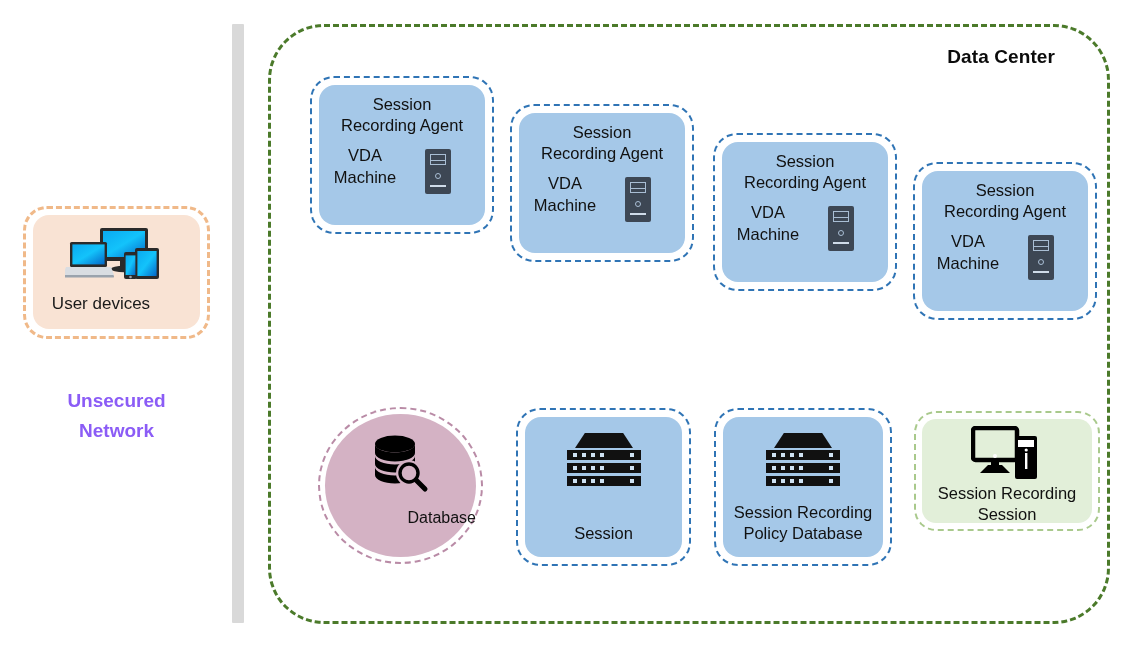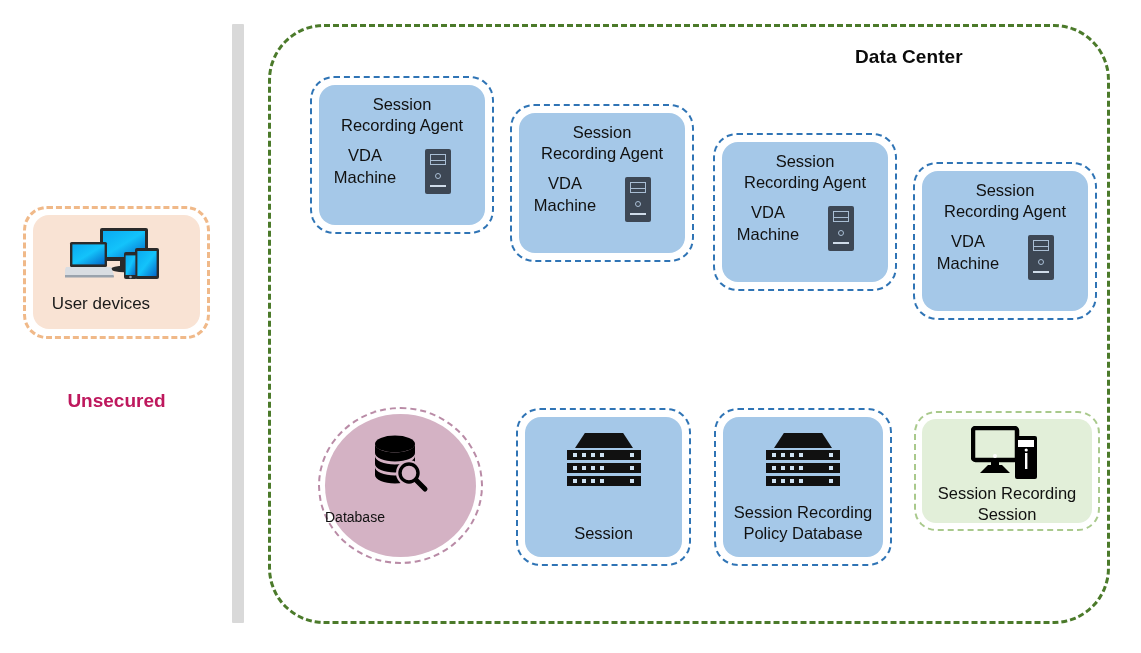--- a/index.html
+++ b/index.html
@@ -9,21 +9,21 @@
   .stage{position:absolute;left:0;top:0;width:1141px;height:653px;}
 
   
   .datacenter{
     position:absolute;left:268px;top:24px;width:842px;height:600px;
     border:3px dashed #4b7a2a;border-radius:56px;box-sizing:border-box;
   }
   .datacenter-label{
     position:absolute;left:855px;top:46px;width:200px;
     font-size:19px;font-weight:bold;color:#0b0b0b;letter-spacing:.1px;
-    text-align:left;
+    text-align:right;
   }
 
   
   .divider{
     position:absolute;left:232px;top:24px;width:12px;height:599px;
     background:#d9d9d9;border-radius:1px;
   }
 
   
   .userdev-dash{
@@ -34,21 +34,21 @@
     position:absolute;left:33px;top:215px;width:167px;height:114px;
     background:#f9e3d4;border-radius:16px;
   }
   .userdev-label{
     position:absolute;left:33px;top:294px;width:136px;text-align:center;
     font-size:17px;color:#1a1a1a;
   }
   .devices-icon{position:absolute;left:65px;top:226px;width:105px;height:62px;}
   .unsecured-label{
     position:absolute;left:15px;top:386px;width:203px;text-align:center;
-    font-size:19px;font-weight:bold;line-height:30px;color:#be185d;
+    font-size:19px;font-weight:bold;line-height:30px;color:#8b5cf6;
   }
 
   
   .node{position:absolute;box-sizing:border-box;}
   .node .dash{position:absolute;left:0;top:0;width:100%;height:100%;
     border:2.5px dashed #2f74b5;border-radius:24px;box-sizing:border-box;}
   .node .fill{position:absolute;left:9px;top:9px;right:9px;bottom:9px;
     background:#a5c8e8;border-radius:16px;}
   .node .txt{position:absolute;left:9px;right:9px;text-align:center;
     font-size:16.5px;line-height:21px;color:#111;}
@@ -77,22 +77,22 @@
   .rack .top{position:absolute;left:8px;top:0;width:58px;height:15px;
     background:#111;clip-path:polygon(17% 0,83% 0,100% 100%,0% 100%);}
   .rack .unit{position:absolute;left:0;width:74px;height:10px;background:#111;}
   .rack .unit i{position:absolute;top:3px;width:4px;height:4px;background:#cfe2f3;}
 
   
   .db-dash{position:absolute;left:318px;top:407px;width:165px;height:157px;
     border:2.5px dashed #b98ba6;border-radius:50%;box-sizing:border-box;}
   .db-fill{position:absolute;left:325px;top:414px;width:151px;height:143px;
     background:#d4b2c4;border-radius:50%;}
-  .db-label{position:absolute;left:325px;top:509px;width:151px;text-align:left;
-    font-size:14px;color:#111;}
+  .db-label{position:absolute;left:325px;top:509px;width:151px;text-align:right;
+    font-size:16px;color:#111;}
   .db-icon{position:absolute;left:368px;top:432px;width:62px;height:62px;}
 
   
   .player-dash{position:absolute;left:914px;top:411px;width:186px;height:120px;
     border:2.5px dashed #a9c98c;border-radius:22px;box-sizing:border-box;}
   .player-fill{position:absolute;left:922px;top:419px;width:170px;height:104px;
     background:#e2efd9;border-radius:14px;}
   .player-txt{position:absolute;left:922px;top:483px;width:170px;text-align:center;
     font-size:16.5px;line-height:21px;color:#111;}
   .player-icon{position:absolute;left:971px;top:426px;width:72px;height:55px;}
@@ -134,20 +134,21 @@
 
       <rect x="59" y="26" width="13" height="27" rx="2" fill="#2a2a2a"></rect>
       <rect x="60.6" y="29.4" width="9.8" height="19.6" fill="url(#scr)"></rect>
       <circle cx="65.5" cy="51" r="1.3" fill="#9aa3ad"></circle>
     </svg>
   </div>
   <div class="userdev-label">User devices</div>
 
   <div class="unsecured-label">
     <div>Unsecured</div>
+    <div>Network</div>
   </div>
 
   <div class="node vda" style="left:310px;top:76px;width:184px;height:158px;">
     <div class="dash"></div>
     <div class="fill"></div>
     <div class="txt agent">
       <div>Session</div>
       <div>Recording Agent</div>
     </div>
     <div class="vdaline" style="top:68px;">

